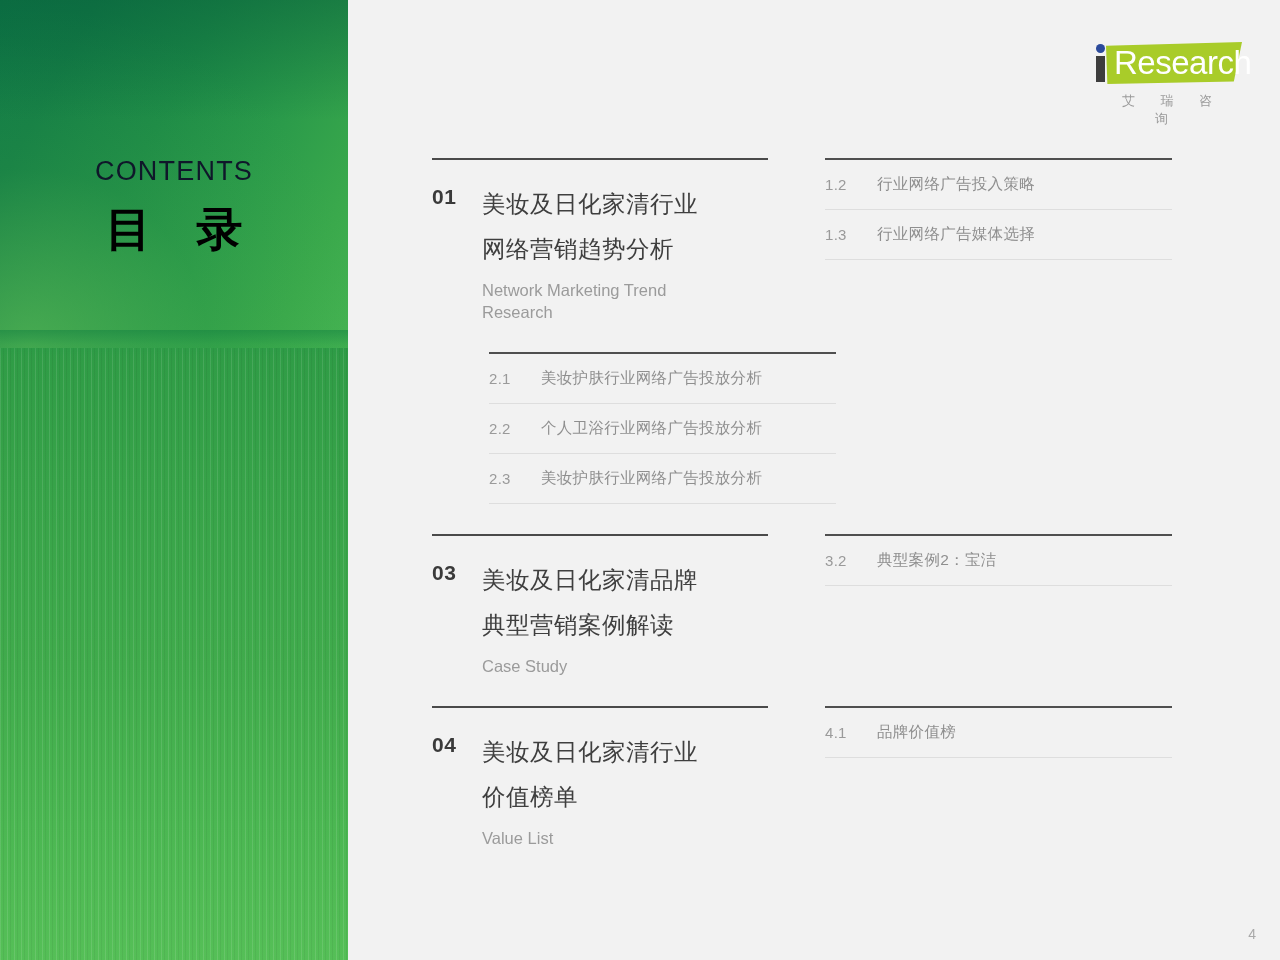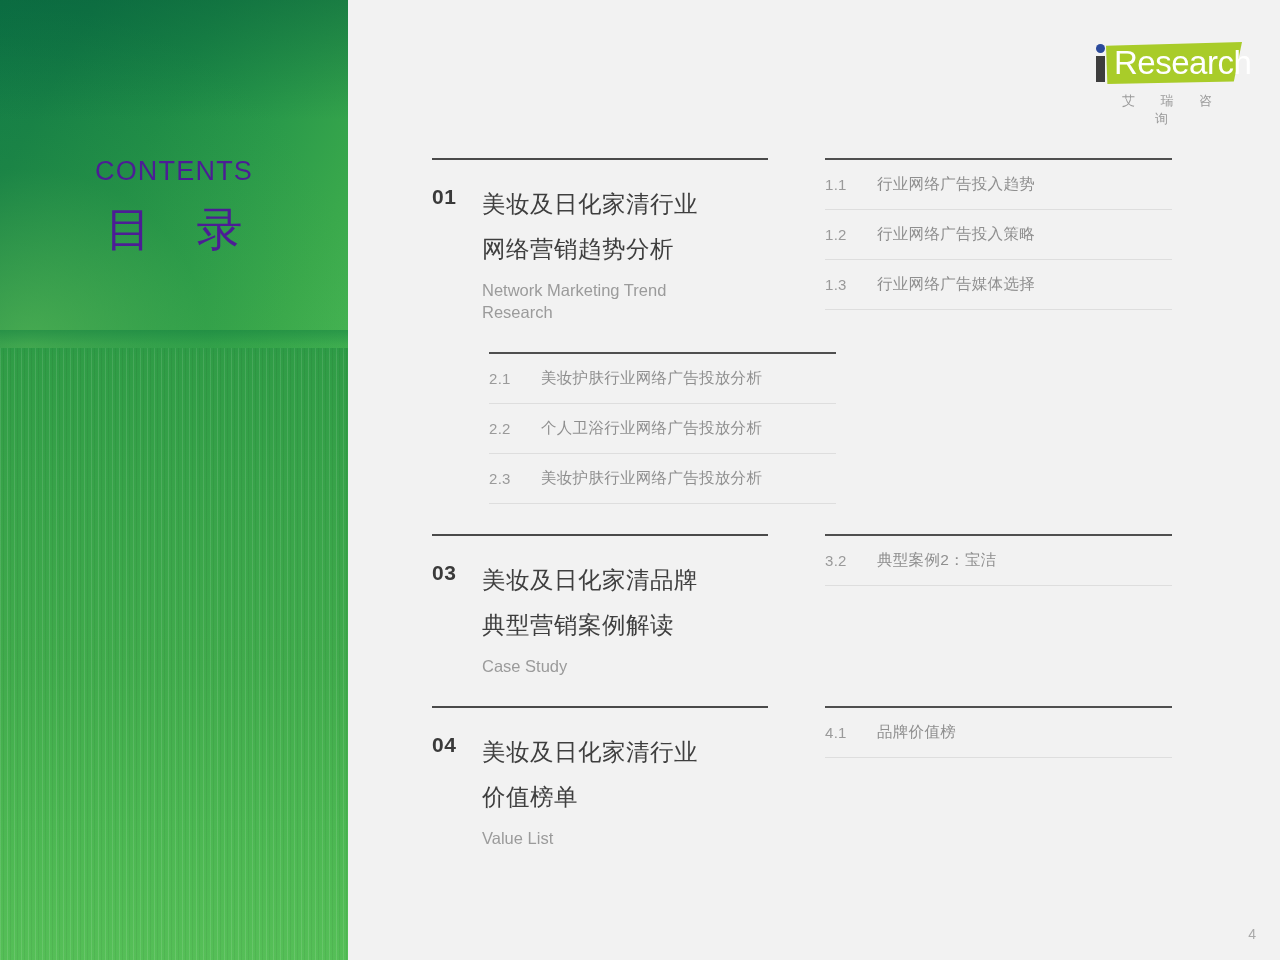--- a/index.html
+++ b/index.html
@@ -81,29 +81,29 @@
     width: 348px;
     text-align: center;
     color: #ffffff;
     z-index: 5;
   }
   #contents-en {
     font-size: 27px;
     letter-spacing: 1.2px;
     font-weight: 400;
     line-height: 1;
-    color: #4c1d95;
+    color: #0f172a;
   }
   #contents-cn {
     margin-top: 18px;
     font-size: 46px;
     letter-spacing: 16px;
-    font-weight: 400;
+    font-weight: 700;
     line-height: 1.15;
-    color: #4c1d95;
+    color: #000000;
     text-indent: 16px;
   }
 
   
   #logo {
     position: absolute;
     right: 38px; top: 40px;
     width: 150px; height: 78px;
   }
   #logo-mark { position: relative; width: 150px; height: 46px; }
@@ -426,24 +426,20 @@
             <div class="sec-cn">美妆及日化家清行业</div>
             <div class="sec-cn">网络营销趋势分析</div>
             <div class="sec-en">Network Marketing Trend</div>
             <div class="sec-en" style="margin-top:0">Research</div>
           </div>
         </div>
       </div>
       <div class="col-right">
         <div class="rule-top right-rule"></div>
         <div class="sub-item">
-          <span class="sub-num">1.1</span>
-          <span class="sub-label">行业网络广告投入趋势</span>
-        </div>
-        <div class="sub-item">
           <span class="sub-num">1.2</span>
           <span class="sub-label">行业网络广告投入策略</span>
         </div>
         <div class="sub-item last">
           <span class="sub-num">1.3</span>
           <span class="sub-label">行业网络广告媒体选择</span>
         </div>
       </div>
     </div>
 

